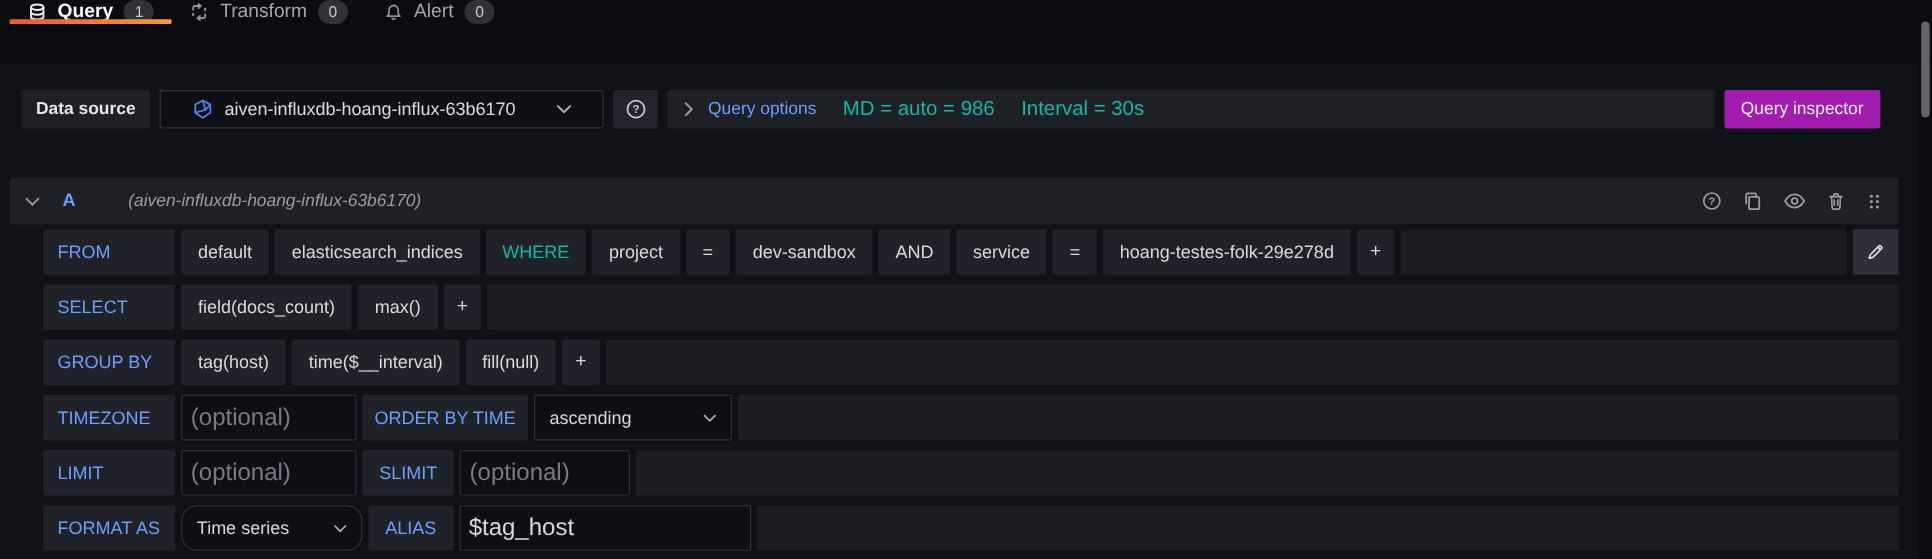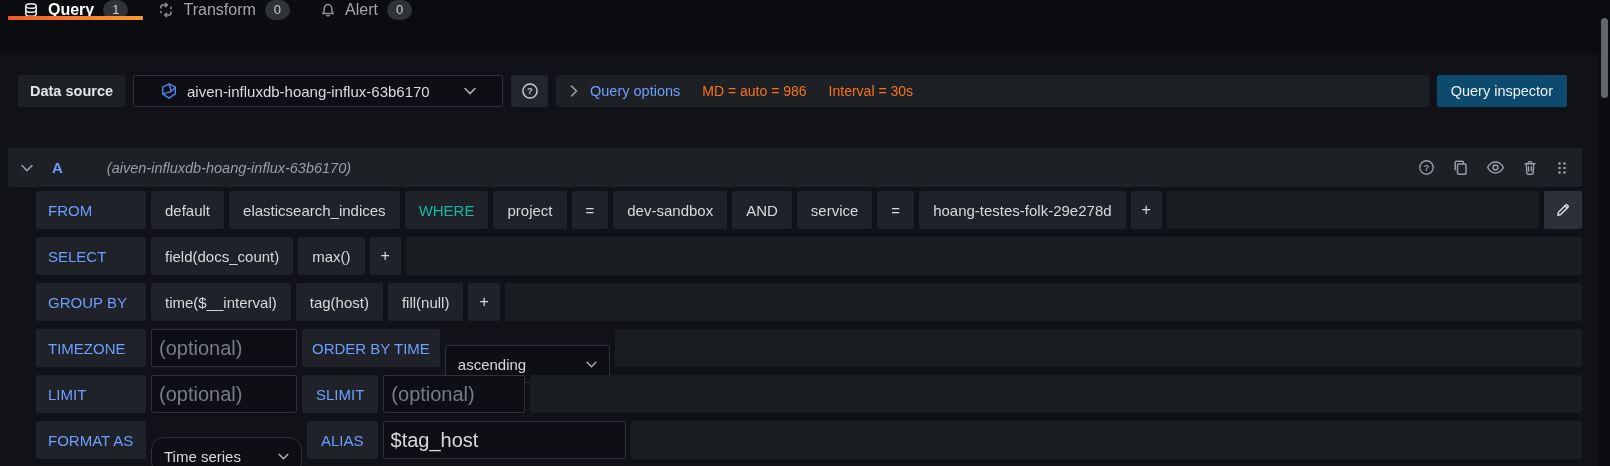--- a/index.html
+++ b/index.html
@@ -53,23 +53,23 @@
   .help-btn {
     width:37px; height:32px; background:#22252b; border-radius:2px;
     display:flex; align-items:center; justify-content:center; color:#c9cacf; cursor:pointer;
   }
   .qo-bar {
     flex:1; height:32px; background:#1d2025; border-radius:2px;
     display:flex; align-items:center; padding:0 14px; gap:8px; cursor:pointer;
   }
   .qo-toggle { display:flex; align-items:center; gap:12px; color:#6e9fff; font-weight:500; font-size:14.5px; }
   .qo-toggle .chev { color:#9a9da3; }
-  .qo-stat { color:#f97316; font-size:14px; margin-left:14px; }
+  .qo-stat { color:#14b8a6; font-size:17px; margin-left:14px; }
   .inspector-btn {
-    height:32px; background:#0c4a6e; color:#eff0f2; font-weight:500; font-size:14.5px;
+    height:32px; background:#a21caf; color:#eff0f2; font-weight:500; font-size:14.5px;
     padding:0 14px; border-radius:2px; display:flex; align-items:center; cursor:pointer;
   }
 
   
   .query-card { margin:41px 28px 0 8px; }
   .qheader {
     height:39px; background:#1d2025; border-radius:2px;
     display:flex; align-items:center; padding:0 13px; gap:12px;
   }
   .qh-chev { color:#9a9da3; cursor:pointer; display:flex; }
@@ -94,21 +94,21 @@
   .tinput {
     background:#0d0f14; border:1px solid #2e3138; border-radius:2px;
     height:38px; padding:0 7px; color:#d8d9da; font-size:20px;
     font-family:"Liberation Sans", sans-serif; outline:none;
   }
   .tinput::placeholder { color:#787c83; opacity:1; }
 
   .select {
     border:1px solid #2e3138; background:#0d0f14; border-radius:2px; height:38px;
     display:flex; align-items:center; justify-content:space-between;
-    padding:11px 12px; color:#d8d9da; font-size:15px; font-weight:400; cursor:pointer;margin-top:16px;
+    padding:11px 12px; color:#d8d9da; font-size:15px; font-weight:400; cursor:pointer;
   }
   .select .chev { color:#b0b2b8; margin-left:12px; }
 
   .w-tz { width:146px; }
   .w-limit { width:146px; }
   .w-slimit { width:142px; }
   .w-orderby { width:165px; }
   .w-format { width:151px;border-radius:13px; }
   .w-alias { width:243px; }
 
@@ -284,22 +284,22 @@
     <div class="qrow">
       <div class="seg kw">SELECT</div>
       <div class="seg">field(docs_count)</div>
       <div class="seg">max()</div>
       <div class="seg plus">+</div>
       <div class="filler"></div>
     </div>
 
     <div class="qrow">
       <div class="seg kw">GROUP BY</div>
+      <div class="seg">tag(host)</div>
       <div class="seg">time($__interval)</div>
-      <div class="seg">tag(host)</div>
       <div class="seg">fill(null)</div>
       <div class="seg plus">+</div>
       <div class="filler"></div>
     </div>
 
     <div class="qrow">
       <div class="seg kw">TIMEZONE</div>
       <input class="tinput w-tz" placeholder="(optional)" style="">
       <div class="seg kw" style="width:auto;padding:0 10px;">ORDER BY TIME</div>
       <div class="select w-orderby">

